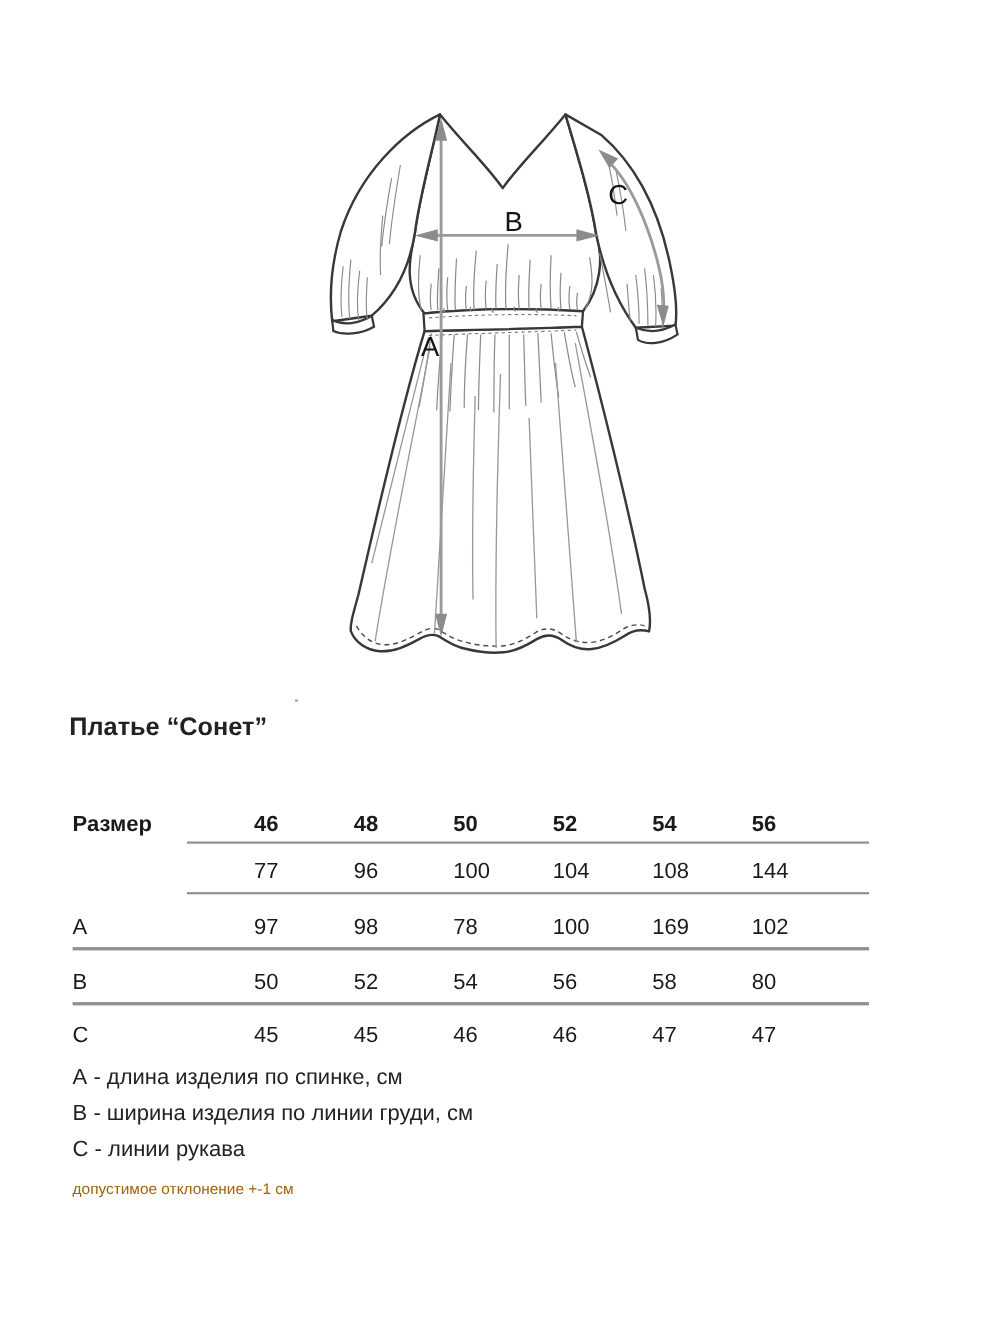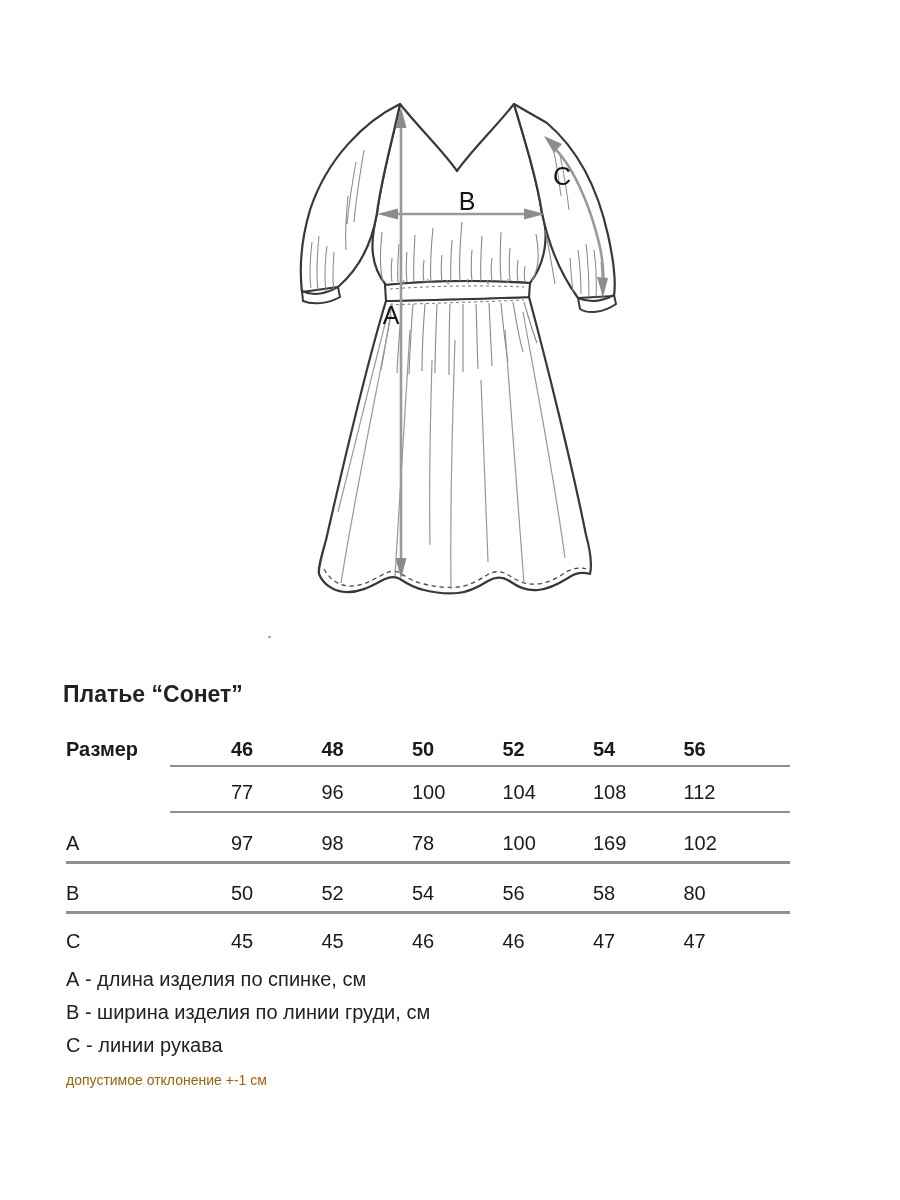--- a/index.html
+++ b/index.html
@@ -1,19 +1,19 @@
 <!DOCTYPE html>
 <html><head>
 <meta charset="utf-8">
 <style>
   html,body{margin:0;padding:0;background:#fff;}
   .page{position:relative;width:900px;height:1200px;background:#ffffff;overflow:hidden;
         font-family:"Liberation Sans", sans-serif;color:#1a1a1a;}
   .dress-svg{position:absolute;left:0;top:0;}
-  .page-title{position:absolute;left:63px;top:680px;font-size:23px;line-height:28px;
+  .page-title{position:absolute;left:63px;top:646px;font-size:23px;line-height:28px;
         font-weight:bold;color:#222;margin:0;}
   
   .trow{position:absolute;left:63px;width:712px;height:34px;line-height:34px;
         display:grid;grid-template-columns:168px repeat(6,90.5px);font-size:20px;}
   .trow .tlabel{text-align:left;padding-left:3px;}
   .trow .tcell{}
   .trow.thead{font-weight:bold;}
   .tline{position:absolute;background:#8c9193;}
   .legend-line{position:absolute;left:66px;font-size:20px;line-height:24px;color:#222;
         white-space:nowrap;margin:0;}
@@ -130,21 +130,21 @@
 
   <div class="tline" style="left:170px;top:765px;width:620px;height:2px;"></div>
 
   <div class="trow" style="top:775px;">
     <span class="tlabel"></span>
     <span class="tcell">77</span>
     <span class="tcell">96</span>
     <span class="tcell">100</span>
     <span class="tcell">104</span>
     <span class="tcell">108</span>
-    <span class="tcell">112</span>
+    <span class="tcell">144</span>
   </div>
 
   <div class="tline" style="left:170px;top:811px;width:620px;height:2px;"></div>
 
   <div class="trow" style="top:826px;">
     <span class="tlabel">A</span>
     <span class="tcell">97</span>
     <span class="tcell">98</span>
     <span class="tcell">78</span>
     <span class="tcell">100</span>

